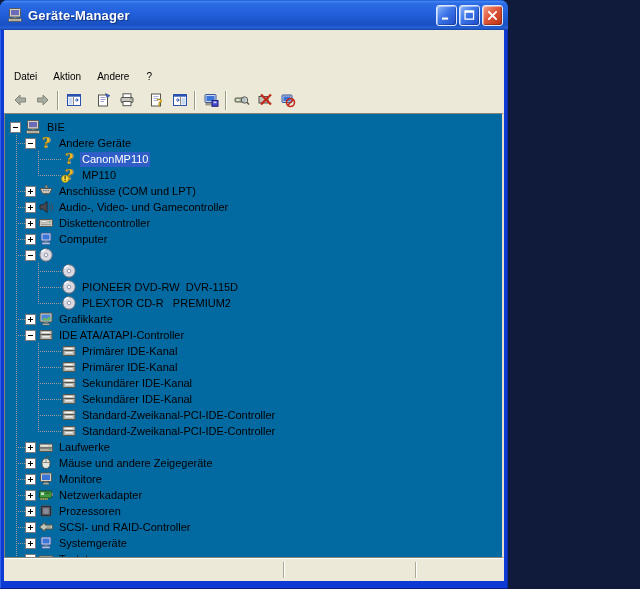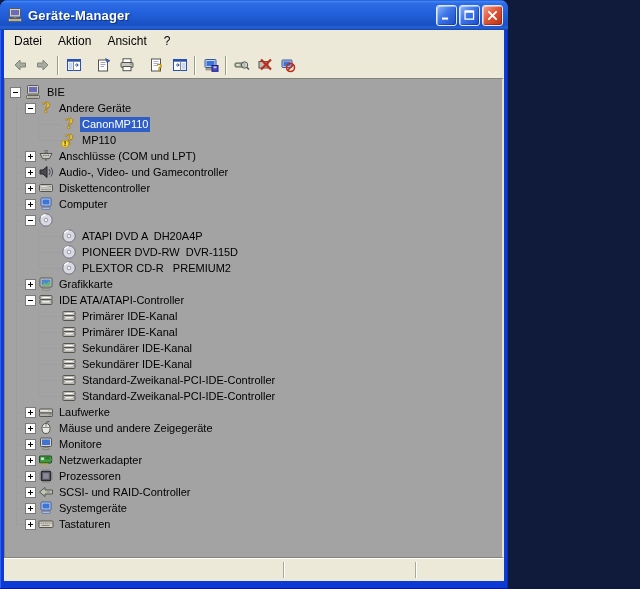--- a/index.html
+++ b/index.html
@@ -20,34 +20,34 @@
   .wbtn{width:21px;height:21px;border-radius:3px;border:1px solid #DCE8FC;padding:0;
     display:flex;align-items:center;justify-content:center;cursor:default;
     box-shadow:inset 1px 1px 0 rgba(255,255,255,.45), inset -1px -1px 0 rgba(0,0,30,.25);}
   .wbtn svg{width:17px;height:17px;display:block;}
   .wbtn.b-min,.wbtn.b-max{background:linear-gradient(135deg,#8CB4F8 0%,#3C74E8 45%,#1C4CC8 100%);}
   .wbtn.b-close{background:linear-gradient(135deg,#F4A088 0%,#E0573A 45%,#B83010 100%);}
 
   
   .client{flex:1;display:flex;flex-direction:column;margin:0 4px 8px 4px;background:#ECE9D8;min-height:0;}
 
-  .menubar{height:22px;flex:none;display:flex;align-items:center;padding-left:2px;font-size:12px;color:#000;}
+  .menubar{height:22px;flex:none;display:flex;align-items:center;padding-left:2px;font-size:10px;color:#000;margin-top:35px;}
   .menu-item{padding:3px 8px;}
   .menubar .menu-item:last-child{padding:3px 9px;}
 
   .toolbar{height:26px;flex:none;display:flex;align-items:center;padding-left:4px;}
   .tbtn{width:23px;height:22px;border:none;background:transparent;padding:0;margin:0;
     display:flex;align-items:center;justify-content:center;}
   .tbtn svg{width:16px;height:16px;display:block;}
   .tb-sep{width:2px;height:19px;margin:0 3px;flex:none;
     background:linear-gradient(90deg,#9D9A84 0 1px,#FFFFFF 1px 2px);}
   .tb-gap{width:7px;flex:none;}
 
   
-  .treearea{flex:1;min-height:0;background:#a3a3a3;overflow:hidden;position:relative;
+  .treearea{flex:1;min-height:0;background:#0369a1;overflow:hidden;position:relative;
     border:1px solid #84847A;border-right:2px solid #E4E0CC;border-bottom:1px solid #84847A;
     padding-top:5px;}
   .row{position:relative;height:16px;display:flex;align-items:center;font-size:11px;color:#000;}
   .row.l0{padding-left:5px;}
   .row.l1{padding-left:20px;}
   .row.l2{padding-left:56px;}
   .row.l1::before,.row.l2::before{content:"";position:absolute;top:8px;height:1px;
     background:repeating-linear-gradient(90deg,#9A9A9A 0 1px,transparent 1px 2px);}
   .row.l1::before{left:11px;width:11px;}
   .row.l2::before{left:33px;width:23px;}
@@ -108,21 +108,21 @@
           <svg viewBox="0 0 21 21">
             <path d="M6 6 L15 15 M15 6 L6 15" stroke="#FFF" stroke-width="2.3" stroke-linecap="round"></path>
           </svg>
         </button>
       </div>
   </div>
   <div class="client">
     <div class="menubar" id="menubar">
         <span class="menu-item">Datei</span>
         <span class="menu-item">Aktion</span>
-        <span class="menu-item">Ansicht</span>
+        <span class="menu-item">Andere</span>
         <span class="menu-item">?</span>
       </div>
     <div class="toolbar" id="toolbar">
         <button class="tbtn">
           <span>
             <svg xmlns="http://www.w3.org/2000/svg" viewBox="0 0 16 16">
               <path d="M8 3 L3 8 l5 5 v-3 h5.5 V6 H8 Z" fill="#A8ACA0" stroke="#82867A"></path>
             </svg>
           </span>
         </button>
@@ -336,21 +336,20 @@
           </div>
           <div class="group l2">
             <div class="row l2">
               <span class="icon">
                 <svg xmlns="http://www.w3.org/2000/svg" viewBox="0 0 16 16">
                   <circle cx="8" cy="8" r="6.2" fill="#DADAE4" stroke="#70707A"></circle>
                   <circle cx="8" cy="8" r="1.8" fill="#F8F8FC" stroke="#9A9AA4"></circle>
                   <path d="M3.4 5.2 A5.6 5.6 0 0 1 7.6 2.5" stroke="#FFFFFF" fill="none" stroke-width="1.3"></path>
                 </svg>
               </span>
-              <span class="label">ATAPI DVD A  DH20A4P</span>
             </div>
             <div class="row l2">
               <span class="icon">
                 <svg xmlns="http://www.w3.org/2000/svg" viewBox="0 0 16 16">
                   <circle cx="8" cy="8" r="6.2" fill="#DADAE4" stroke="#70707A"></circle>
                   <circle cx="8" cy="8" r="1.8" fill="#F8F8FC" stroke="#9A9AA4"></circle>
                   <path d="M3.4 5.2 A5.6 5.6 0 0 1 7.6 2.5" stroke="#FFFFFF" fill="none" stroke-width="1.3"></path>
                 </svg>
               </span>
               <span class="label">PIONEER DVD-RW  DVR-115D</span>

